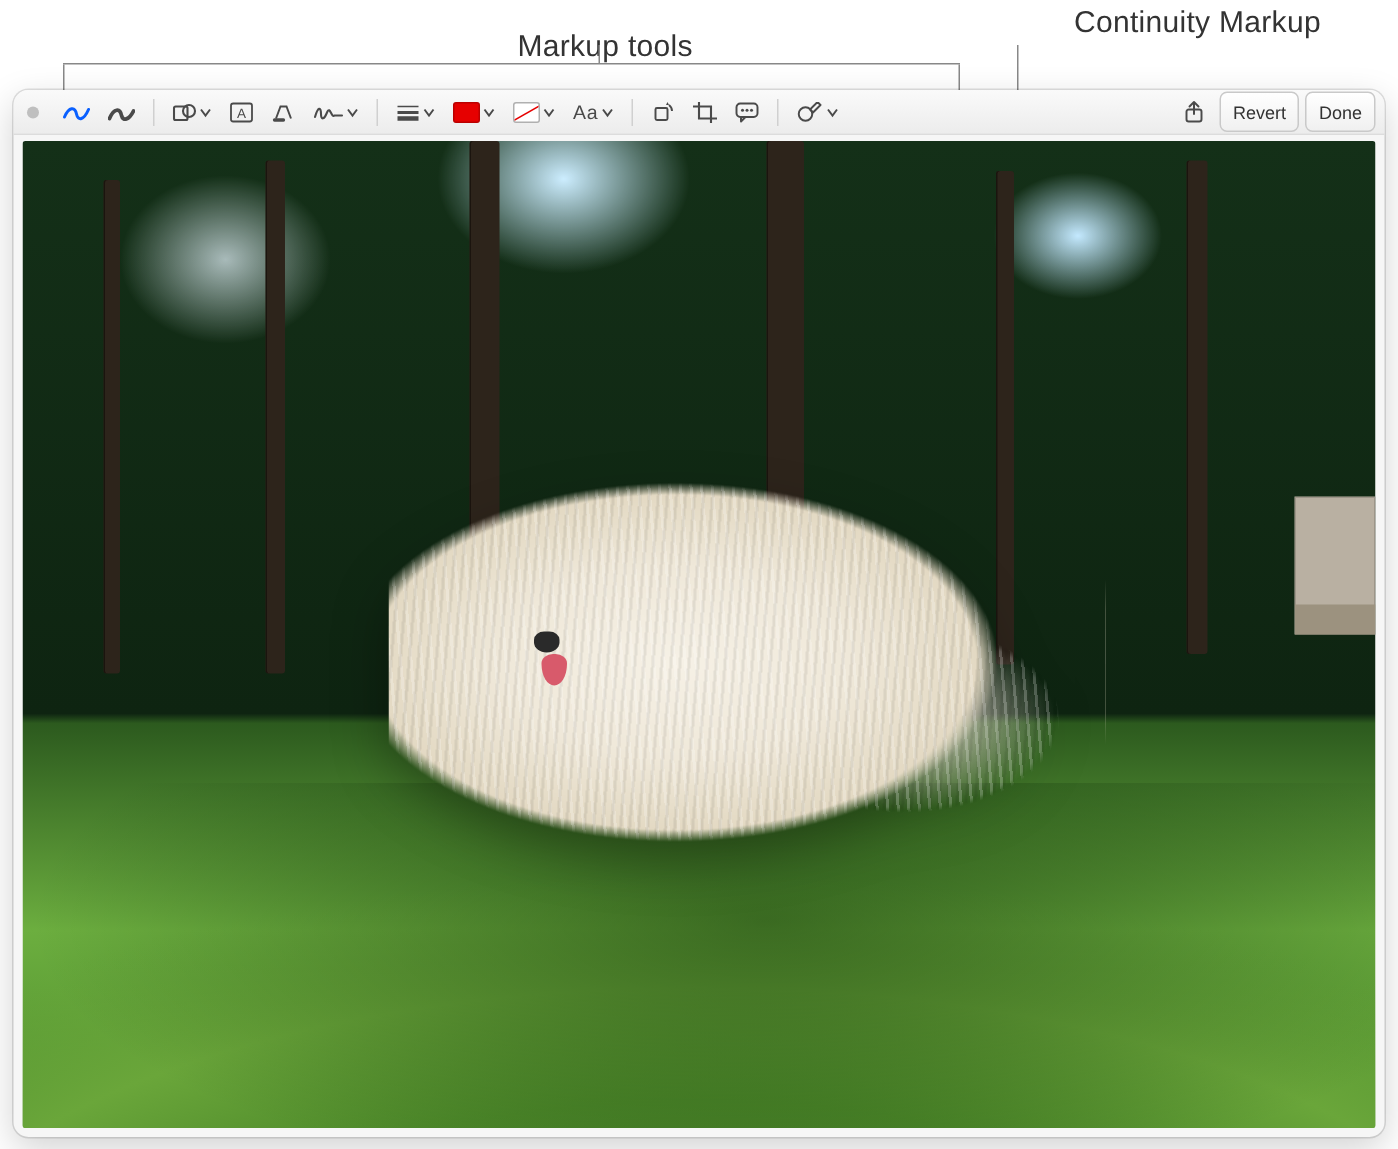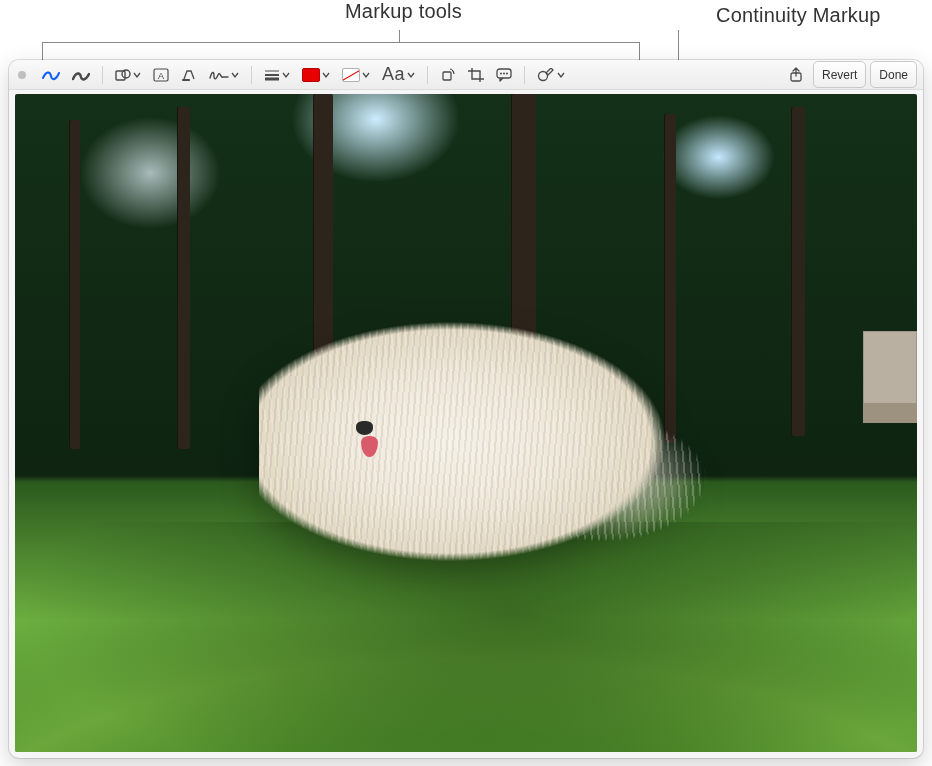--- a/index.html
+++ b/index.html
@@ -196,26 +196,26 @@
     background:#d85a6b; border-radius:45% 45% 50% 50% / 30% 30% 70% 70%;
   }
   .building {
     position:absolute; right:0; top:36%;
     width:6%; height:14%;
     background:#b9b0a2;
     box-shadow: inset 0 -20px 0 #9c927f, inset 0 0 0 1px rgba(0,0,0,.15);
   }
 
   
-  .aa { font-size:18px; letter-spacing:.5px; }
+  .aa { font-size:13px; letter-spacing:.5px; }
 </style>
 </head>
 <body>
 
-<div class="callout" style="left:345px; top:0;">Markup tools</div>
+<div class="callout" style="left:345px; top:20px;">Markup tools</div>
 
 <div class="callout" style="left:716px; top:4px;">Continuity Markup</div>
 
 <div class="bracket" style="left:42px; top:42px; width:598px;">
   <div class="leg" style="left:0;"></div>
   <div class="leg" style="right:0;"></div>
 </div>
 <div class="leader-v" style="left:399px; top:30px; height:12px;"></div>
 
 <div class="leader-v" style="left:678px; top:30px; height:32px;"></div>

